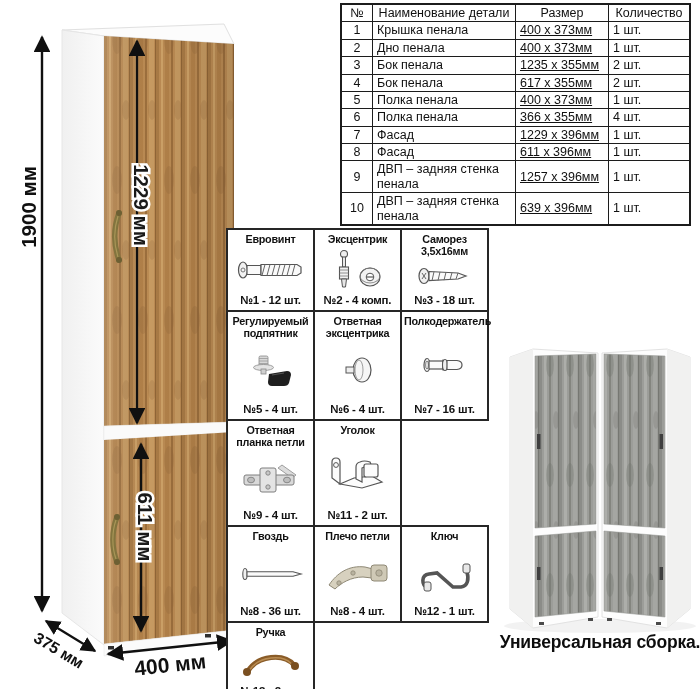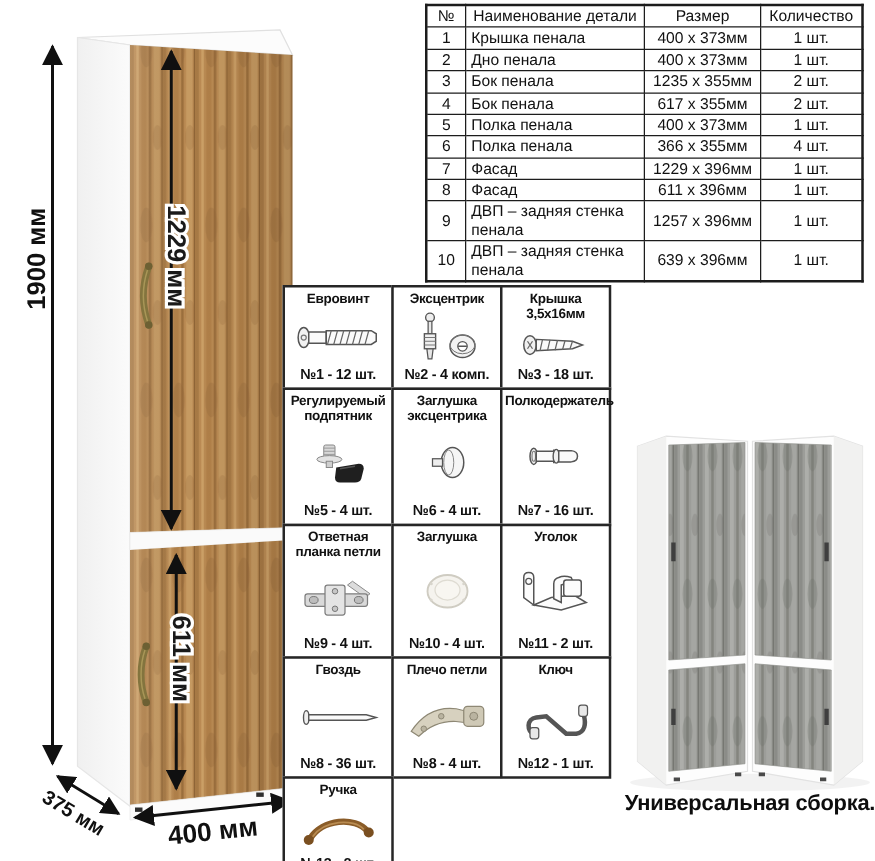--- a/index.html
+++ b/index.html
@@ -12,22 +12,22 @@
     position:absolute;left:340px;top:3px;border-collapse:collapse;
     font-size:12.5px;line-height:1.15;color:#111;background:#fff;
     border:2px solid #1c1c1c;
   }
   .parts-table th,.parts-table td{
     border:1.5px solid #1c1c1c;padding:1px 4px;font-weight:400;
   }
   .parts-table th{text-align:center;}
   .parts-table td.c-num{width:22px;text-align:center;}
   .parts-table td.c-name{width:134px;text-align:left;margin-left:41px;}
-  .parts-table td.c-size{width:84px;text-align:center;}
-  .parts-table td.c-qty{width:72px;text-align:center;}
+  .parts-table td.c-size{width:84px;text-decoration:underline;}
+  .parts-table td.c-qty{width:72px;}
   
   .hw-grid{position:absolute;left:226px;top:228px;}
   .hw-row{display:flex;}
   .hw-row + .hw-row{margin-top:-2px;}
   .hw-cell{
     box-sizing:border-box;width:89px;border:2px solid #262626;background:#fff;
     display:flex;flex-direction:column;align-items:center;justify-content:space-between;
     padding:3px 2px 4px 2px;
   }
   .hw-cell + .hw-cell{margin-left:-2px;}
@@ -221,21 +221,21 @@
             <path d="M19.5,30 h5 l-1,8 h-3 Z" fill="#e6e6e6" stroke="#555" stroke-width="1"></path>
             <ellipse cx="48" cy="28" rx="10" ry="9" fill="#f2f2f2" stroke="#555" stroke-width="1.2"></ellipse>
             <ellipse cx="48" cy="26.5" rx="10" ry="7.5" fill="none" stroke="#777" stroke-width="0.8"></ellipse>
             <circle cx="48" cy="28" r="3.8" fill="#fff" stroke="#555" stroke-width="1"></circle>
             <path d="M44.5,28 h7" stroke="#555" stroke-width="1.2"></path>
           </svg>
         </div>
         <div class="hw-count">№2 - 4 комп.</div>
       </div>
       <div class="hw-cell">
-        <div class="hw-name">Крышка 3,5х16мм</div>
+        <div class="hw-name">Саморез 3,5х16мм</div>
         <div class="hw-icon">
           <svg width="62" height="26" viewBox="0 0 62 26">
             <ellipse cx="10" cy="13" rx="5" ry="7.5" fill="#f0f0f0" stroke="#555" stroke-width="1.2"></ellipse>
             <path d="M8,10 l4,6 M12,10 l-4,6" stroke="#666" stroke-width="1"></path>
             <path d="M15,8.5 L44,10 L52,13 L44,16 L15,17.5 Z" fill="#fafafa" stroke="#555" stroke-width="1.2"></path>
             <path d="M20,8.7 l-2,9 M26,8.9 l-2,8.6 M32,9.2 l-2,8 M38,9.6 l-2,7.2 M44,10 l-2,6" stroke="#666" stroke-width="1"></path>
           </svg>
         </div>
         <div class="hw-count">№3 - 18 шт.</div>
       </div>
@@ -250,21 +250,21 @@
             <path d="M18,4.5 h9 M18,7 h9 M18,9.5 h9" stroke="#999" stroke-width="0.8"></path>
             <ellipse cx="22.5" cy="13.5" rx="10" ry="3" fill="#e3e3e3" stroke="#888" stroke-width="0.8"></ellipse>
             <rect x="20" y="15" width="5" height="5" fill="#cfcfcf" stroke="#888" stroke-width="0.8"></rect>
             <path d="M28,20 L46,17 Q50,17 50,21 L48,29 Q47,32 43,32 L31,32 Q27,32 27,28 Z" fill="#1f1f1f"></path>
             <path d="M31,21 l12,-2" stroke="#555" stroke-width="1.2"></path>
           </svg>
         </div>
         <div class="hw-count">№5 - 4 шт.</div>
       </div>
       <div class="hw-cell">
-        <div class="hw-name">Заглушка эксцентрика</div>
+        <div class="hw-name">Ответная эксцентрика</div>
         <div class="hw-icon">
           <svg width="52" height="34" viewBox="0 0 52 34">
             <ellipse cx="30" cy="16" rx="9" ry="12" fill="#f6f6f6" stroke="#555" stroke-width="1.2"></ellipse>
             <ellipse cx="27" cy="16" rx="4" ry="10" fill="none" stroke="#888" stroke-width="0.8"></ellipse>
             <rect x="14" y="13" width="8" height="6" fill="#eee" stroke="#555" stroke-width="1"></rect>
           </svg>
         </div>
         <div class="hw-count">№6 - 4 шт.</div>
       </div>
       <div class="hw-cell">
@@ -291,34 +291,20 @@
             <path d="M44,4 l14,10 l-4,3 l-14,-10 Z" fill="#dcdcdc" stroke="#8a8a8a" stroke-width="0.8"></path>
             <rect x="6" y="14" width="50" height="10" rx="2" fill="#d9d9d9" stroke="#7e7e7e" stroke-width="1"></rect>
             <rect x="22" y="7" width="16" height="24" rx="2" fill="#e4e4e4" stroke="#7e7e7e" stroke-width="1"></rect>
             <ellipse cx="13" cy="19" rx="3.5" ry="2.8" fill="#bdbdbd" stroke="#777" stroke-width="0.8"></ellipse>
             <ellipse cx="49" cy="19" rx="3.5" ry="2.8" fill="#bdbdbd" stroke="#777" stroke-width="0.8"></ellipse>
             <circle cx="30" cy="12" r="2.2" fill="#c7c7c7" stroke="#777" stroke-width="0.8"></circle>
             <circle cx="30" cy="26" r="2.2" fill="#c7c7c7" stroke="#777" stroke-width="0.8"></circle>
           </svg>
         </div>
         <div class="hw-count">№9 - 4 шт.</div>
-      </div>
-      <div class="hw-cell">
-        <div class="hw-name">Заглушка</div>
-        <div class="hw-icon">
-          <svg width="60" height="40" viewBox="0 0 60 40">
-            <ellipse cx="30" cy="20" rx="16" ry="13" fill="#f5f3ee" stroke="#cfccc2" stroke-width="1.5"></ellipse>
-            <ellipse cx="30" cy="19" rx="10" ry="8" fill="#f8f6f1" stroke="#dedbd2" stroke-width="1"></ellipse>
-            <circle cx="17" cy="14" r="1.2" fill="#d8d5cc"></circle>
-              <circle cx="43" cy="14" r="1.2" fill="#d8d5cc"></circle>
-            <circle cx="17" cy="27" r="1.2" fill="#d8d5cc"></circle>
-              <circle cx="43" cy="27" r="1.2" fill="#d8d5cc"></circle>
-          </svg>
-        </div>
-        <div class="hw-count">№10 - 4 шт.</div>
       </div>
       <div class="hw-cell">
         <div class="hw-name">Уголок</div>
         <div class="hw-icon">
           <svg width="64" height="38" viewBox="0 0 64 38">
             <path d="M10,4 q-4,0 -4,4 v16 l8,6 v-22 q0,-4 -4,-4 Z" fill="#fcfcfc" stroke="#555" stroke-width="1.2"></path>
             <circle cx="10" cy="11" r="2.4" fill="none" stroke="#555" stroke-width="1"></circle>
             <path d="M14,30 l22,4 l20,-6 l-10,-6 l-18,2 Z" fill="#fcfcfc" stroke="#555" stroke-width="1.2"></path>
             <path d="M34,8 q-4,1 -4,5 v12 l6,3 v-14 q4,-2 10,-1 l-2,-5 q-6,-2 -10,0 Z" fill="#fcfcfc" stroke="#555" stroke-width="1.2"></path>
             <rect x="38" y="10" width="14" height="13" rx="2" fill="#fcfcfc" stroke="#555" stroke-width="1.2"></rect>

